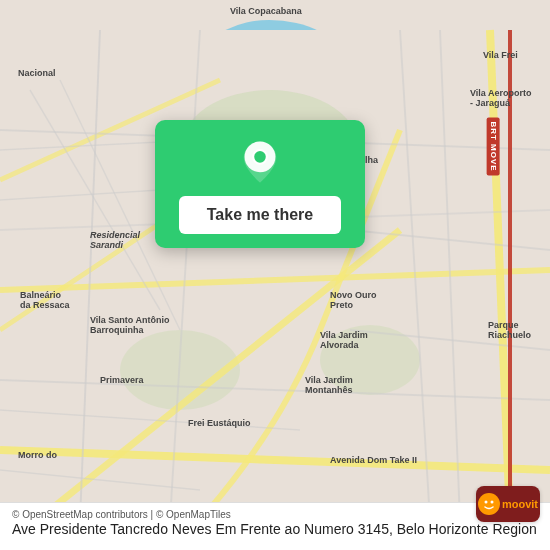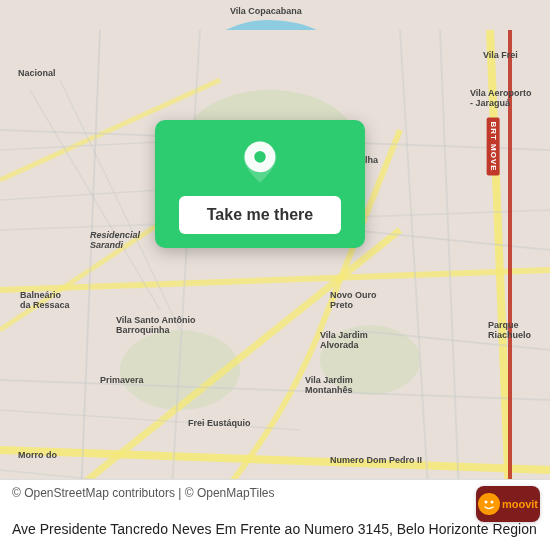--- a/index.html
+++ b/index.html
@@ -63,23 +63,23 @@
     
     #bottom-bar {
       position: absolute;
       bottom: 0; left: 0; right: 0;
       background: white;
       padding: 6px 12px 10px;
       border-top: 1px solid #ddd;
     }
 
     #attribution {
-      font-size: 12px;
+      font-size: 10px;
       color: #555;
-      margin-bottom: 20px;
+      margin-bottom: 0;
     }
 
     #address-text {
       font-size: 14px;
       color: #222;
       line-height: 1.4;
     }
 
     
     #moovit-logo {
@@ -203,33 +203,33 @@
     <div id="map-labels">
     </div>
 
     <div class="brt-label">BRT MOVE</div>
   </div>
 
   <div id="place-labels">
       <div class="map-label" style="top: 68px; left: 18px;">Nacional</div>
       <div class="map-label" style="top: 230px; left: 90px; font-style: italic;">Residencial<br>Sarandi</div>
       <div class="map-label" style="top: 290px; left: 20px;">Balneário<br>da Ressaca</div>
-      <div class="map-label" style="top: 315px; left: 90px; margin-left: 26px;">Vila Santo Antônio<br>Barroquinha</div>
+      <div class="map-label" style="top: 315px; left: 90px;">Vila Santo Antônio<br>Barroquinha</div>
       <div class="map-label" style="top: 375px; left: 100px;">Primavera</div>
       <div class="map-label" style="top: 418px; left: 148px; margin-left: 40px;">Frei Eustáquio</div>
       <div class="map-label" style="top: 450px; left: 18px;">Morro do</div>
       <div class="map-label" style="top: 6px; left: 230px;">Vila Copacabana</div>
       <div class="map-label" style="top: 155px; left: 335px;">Pampulha</div>
       <div class="map-label" style="top: 290px; left: 330px;">Novo Ouro<br>Preto</div>
       <div class="map-label" style="top: 330px; left: 320px;">Vila Jardim<br>Alvorada</div>
       <div class="map-label" style="top: 375px; left: 305px;">Vila Jardim<br>Montanhês</div>
       <div class="map-label" style="top: 320px; left: 488px;">Parque<br>Riachuelo</div>
       <div class="map-label" style="top: 50px; left: 483px;">Vila Frei</div>
       <div class="map-label" style="top: 88px; left: 470px;">Vila Aeroporto<br>- Jaraguá</div>
-      <div class="map-label" style="top: 455px; left: 330px;">Numero Dom Pedro II</div>
+      <div class="map-label" style="top: 455px; left: 330px;">Avenida Dom Take II</div>
     </div>
 
   <div id="action-card">
 
     <svg id="pin-icon" viewBox="0 0 48 56" xmlns="http://www.w3.org/2000/svg">
       <circle cx="24" cy="22" r="18" fill="white" opacity="0.95"></circle>
       <path d="M24 4 C13.5 4 5 12.5 5 23 C5 36 24 52 24 52 C24 52 43 36 43 23 C43 12.5 34.5 4 24 4Z" fill="white" opacity="0.2"></path>
       <circle cx="24" cy="22" r="8" fill="#2ecc71" stroke="white" stroke-width="2.5"></circle>
     </svg>
 

